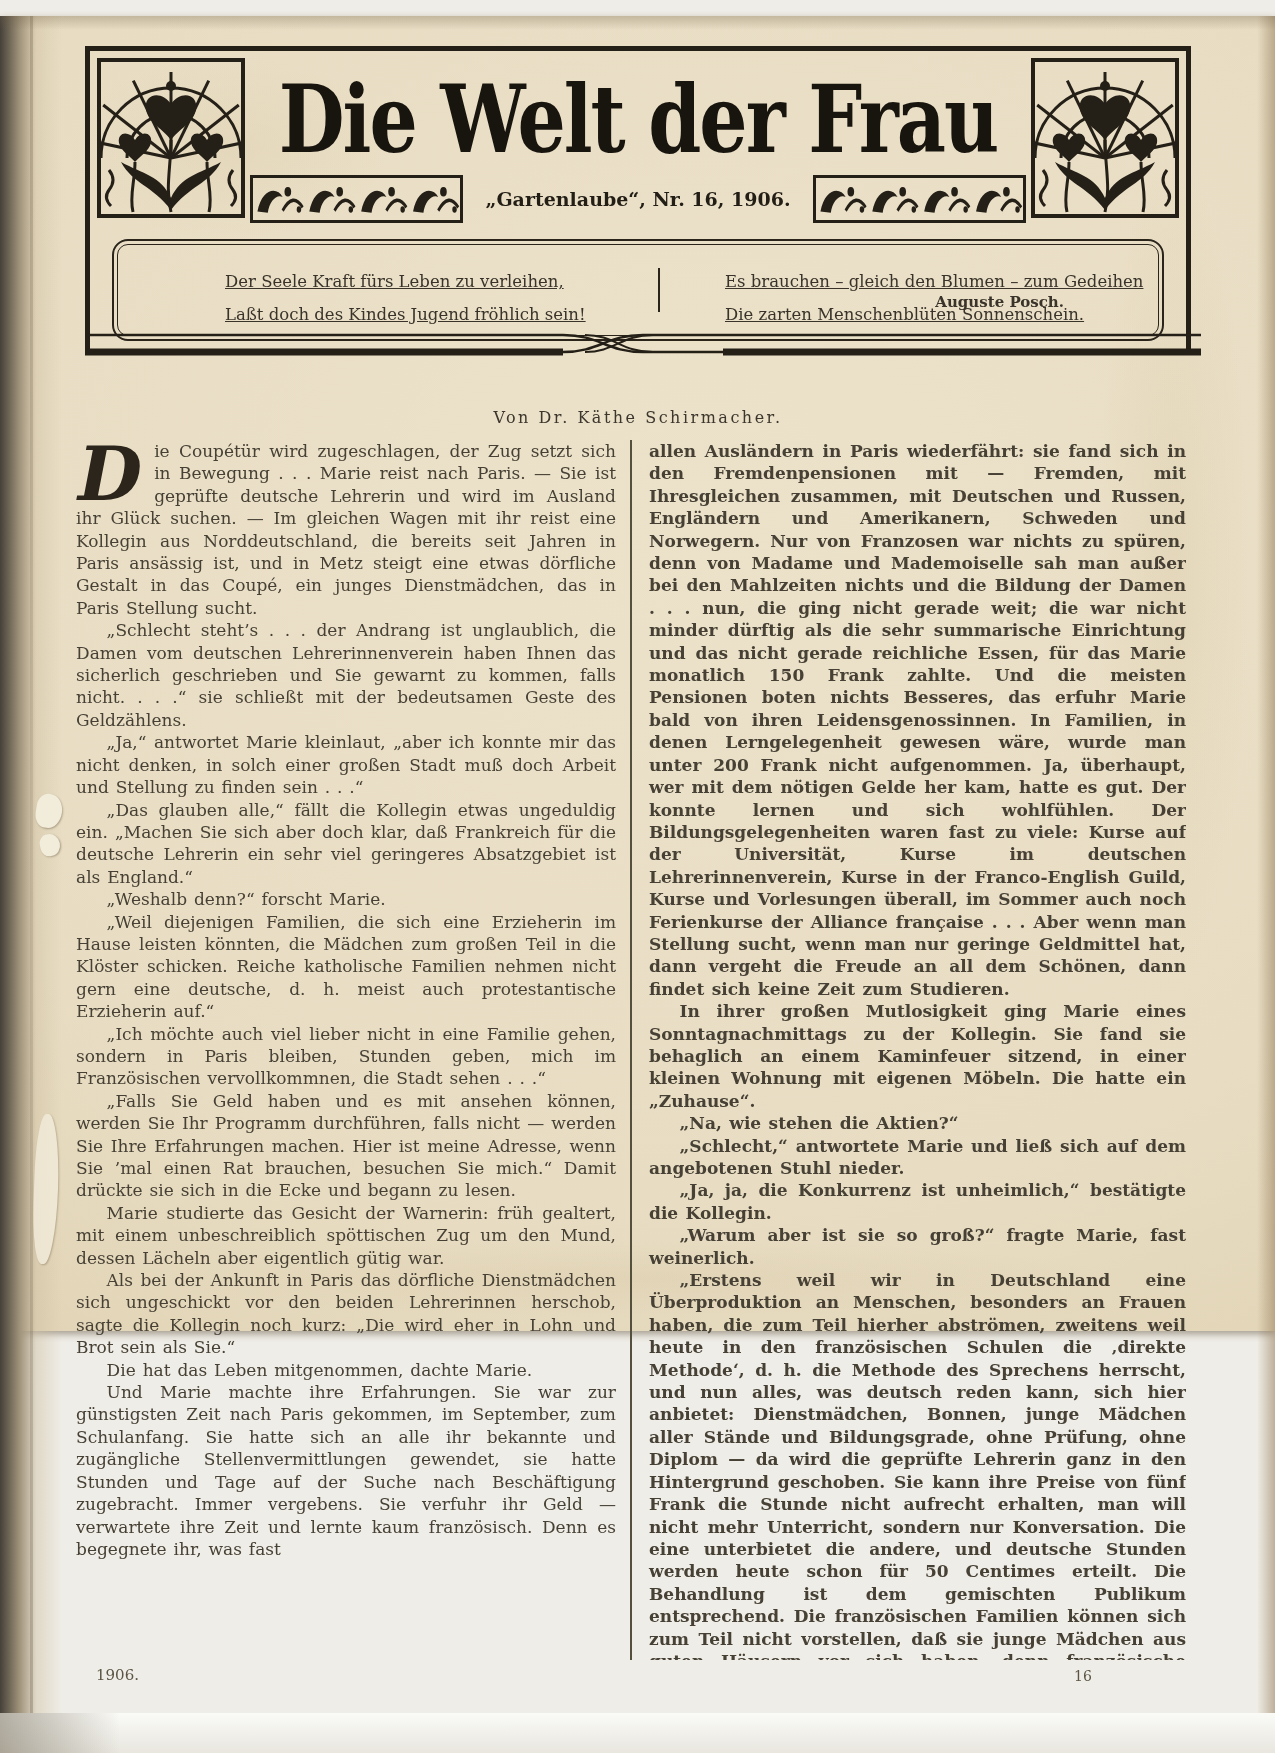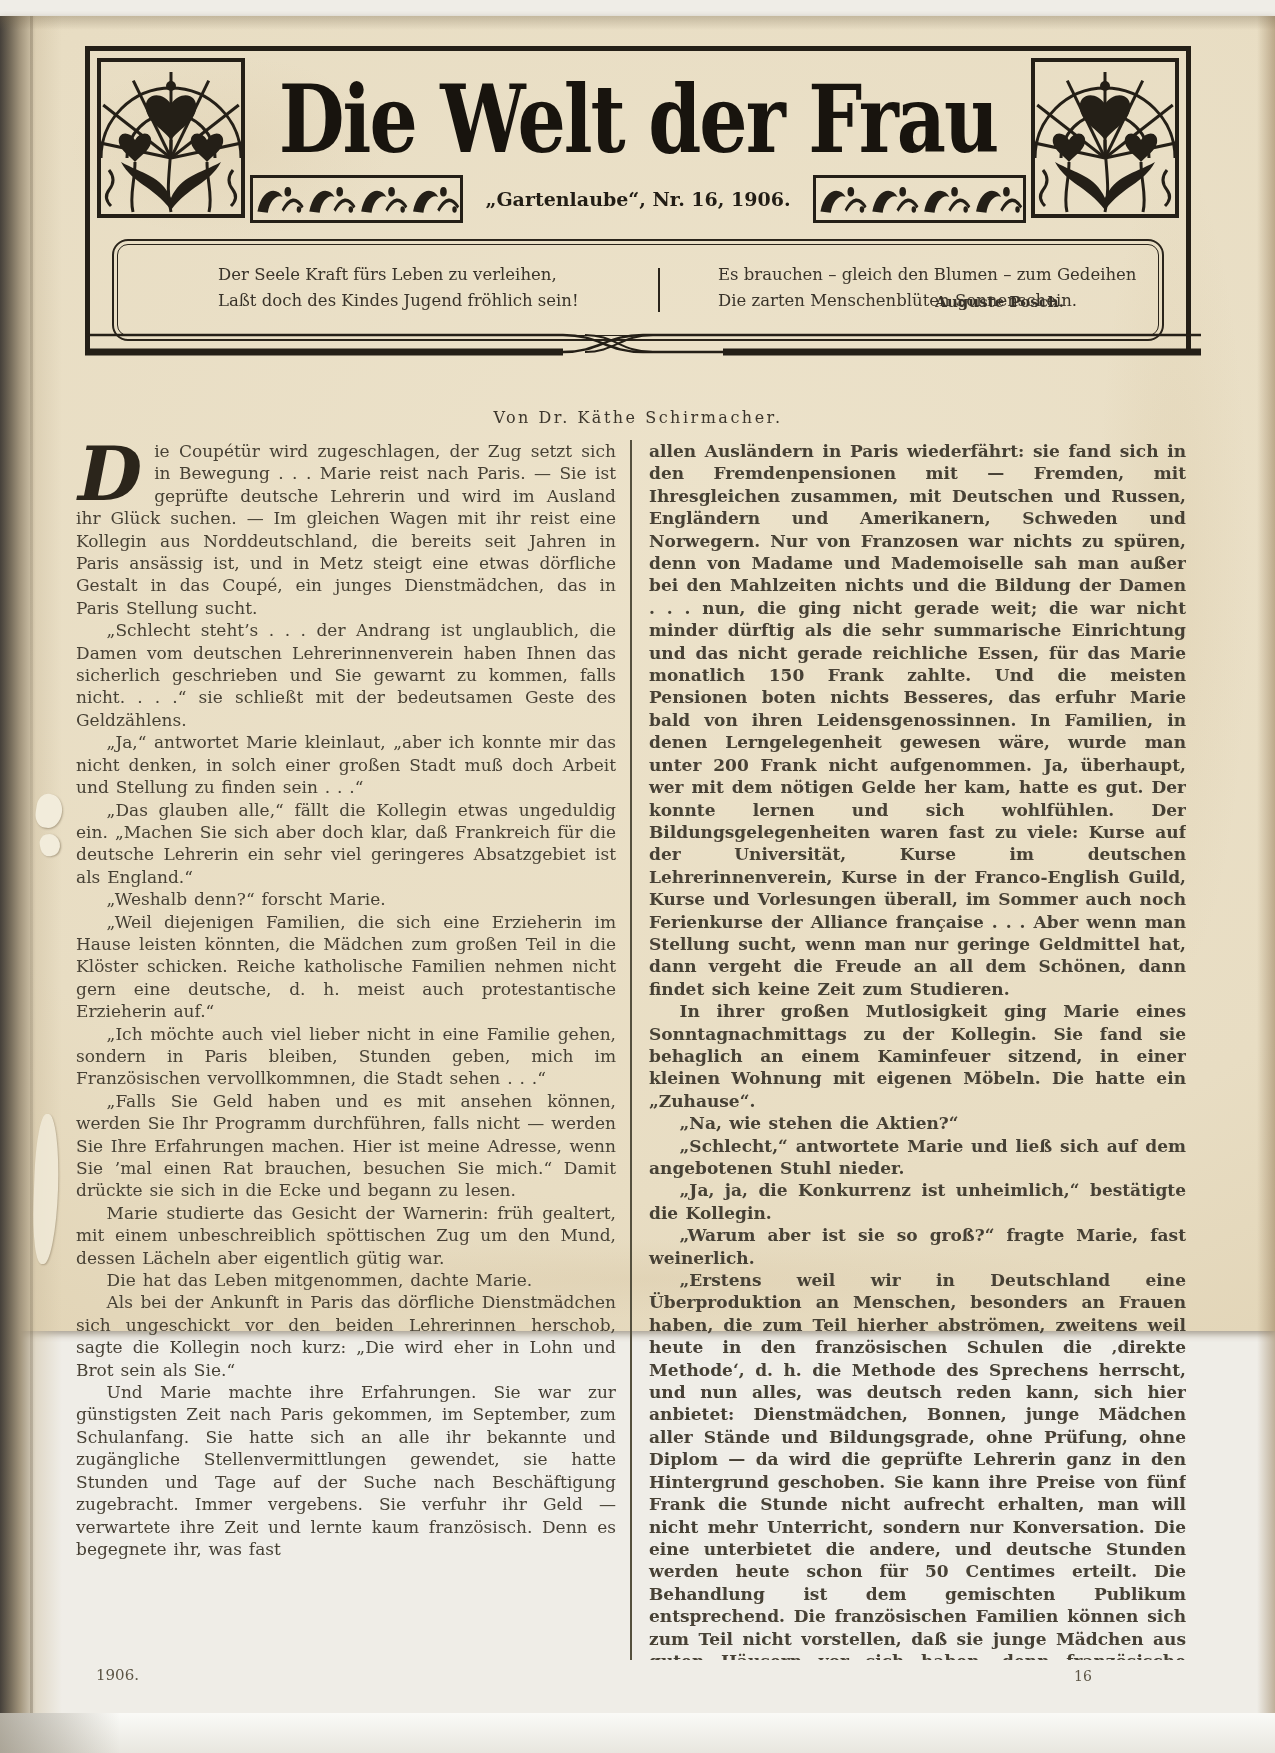--- a/index.html
+++ b/index.html
@@ -53,21 +53,21 @@
   .strip svg{width:100%;height:100%;display:block;}
   .issue{display:flex;align-items:center;justify-content:center;padding:0 22px;
     font-size:19px;font-weight:bold;white-space:nowrap;color:#221d15;}
   .motto-box{position:absolute;left:22px;right:22px;top:188px;height:102px;
     border:2px solid #2a241b;border-radius:16px;box-sizing:border-box;}
   .motto-inner{position:absolute;inset:3px;border:1px solid #2a241b;border-radius:11px;
     display:flex;align-items:stretch;}
   .motto{flex:1;padding-top:17px;font-size:16.5px;line-height:26px;color:#39332a;}
   .motto-left{padding-left:100px;}
   .motto-right{padding-left:58px;position:relative;}
-  .motto-line{margin:0;}
+  .motto-line{margin:7px;text-decoration:underline;}
   .motto-divider{width:2px;height:44px;background:#2a241b;align-self:center;}
   .motto-author{position:absolute;right:78px;bottom:4px;font-size:15px;font-weight:bold;margin:16px;}
   .knot{position:absolute;left:-5px;bottom:-16px;width:1116px;height:40px;display:block;}
 
   
   .article-title{position:absolute;left:85px;width:1106px;top:344px;margin:0;text-align:center;
     font-size:34px;font-weight:bold;color:#211c14;letter-spacing:0.5px;}
   .byline{position:absolute;left:85px;width:1106px;top:392px;text-align:center;
     font-size:16px;letter-spacing:2.5px;color:#3c362c;}
   .columns{position:absolute;left:76px;top:424px;width:1110px;height:1220px;
@@ -230,22 +230,22 @@
       </p>
       <div>
           <p class="para">„Schlecht steht’s . . . der Andrang ist unglaublich, die Damen vom deutschen Lehrerinnenverein haben Ihnen das sicherlich geschrieben und Sie gewarnt zu kommen, falls nicht. . . .“ sie schließt mit der bedeutsamen Geste des Geldzählens.</p>
           <p class="para">„Ja,“ antwortet Marie kleinlaut, „aber ich konnte mir das nicht denken, in solch einer großen Stadt muß doch Arbeit und Stellung zu finden sein . . .“</p>
           <p class="para">„Das glauben alle,“ fällt die Kollegin etwas ungeduldig ein. „Machen Sie sich aber doch klar, daß Frankreich für die deutsche Lehrerin ein sehr viel geringeres Absatzgebiet ist als England.“</p>
           <p class="para">„Weshalb denn?“ forscht Marie.</p>
           <p class="para">„Weil diejenigen Familien, die sich eine Erzieherin im Hause leisten könnten, die Mädchen zum großen Teil in die Klöster schicken. Reiche katholische Familien nehmen nicht gern eine deutsche, d. h. meist auch protestantische Erzieherin auf.“</p>
           <p class="para">„Ich möchte auch viel lieber nicht in eine Familie gehen, sondern in Paris bleiben, Stunden geben, mich im Französischen vervollkommnen, die Stadt sehen . . .“</p>
           <p class="para">„Falls Sie Geld haben und es mit ansehen können, werden Sie Ihr Programm durchführen, falls nicht — werden Sie Ihre Erfahrungen machen. Hier ist meine Adresse, wenn Sie ’mal einen Rat brauchen, besuchen Sie mich.“ Damit drückte sie sich in die Ecke und begann zu lesen.</p>
           <p class="para">Marie studierte das Gesicht der Warnerin: früh gealtert, mit einem unbeschreiblich spöttischen Zug um den Mund, dessen Lächeln aber eigentlich gütig war.</p>
+          <p class="para">Als bei der Ankunft in Paris das dörfliche Dienstmädchen sich ungeschickt vor den beiden Lehrerinnen herschob, sagte die Kollegin noch kurz: „Die wird eher in Lohn und Brot sein als Sie.“</p>
           <p class="para">Die hat das Leben mitgenommen, dachte Marie.</p>
-          <p class="para">Als bei der Ankunft in Paris das dörfliche Dienstmädchen sich ungeschickt vor den beiden Lehrerinnen herschob, sagte die Kollegin noch kurz: „Die wird eher in Lohn und Brot sein als Sie.“</p>
           <p class="para">Und Marie machte ihre Erfahrungen. Sie war zur günstigsten Zeit nach Paris gekommen, im September, zum Schulanfang. Sie hatte sich an alle ihr bekannte und zugängliche Stellenvermittlungen gewendet, sie hatte Stunden und Tage auf der Suche nach Beschäftigung zugebracht. Immer vergebens. Sie verfuhr ihr Geld — verwartete ihre Zeit und lernte kaum französisch. Denn es begegnete ihr, was fast</p>
         </div>
     </div>
     <div class="col col-2">
       <p class="para cont">allen Ausländern in Paris wiederfährt: sie fand sich in den Fremdenpensionen mit — Fremden, mit Ihresgleichen zusammen, mit Deutschen und Russen, Engländern und Amerikanern, Schweden und Norwegern. Nur von Franzosen war nichts zu spüren, denn von Madame und Mademoiselle sah man außer bei den Mahlzeiten nichts und die Bildung der Damen . . . nun, die ging nicht gerade weit; die war nicht minder dürftig als die sehr summarische Einrichtung und das nicht gerade reichliche Essen, für das Marie monatlich 150 Frank zahlte. Und die meisten Pensionen boten nichts Besseres, das erfuhr Marie bald von ihren Leidensgenossinnen. In Familien, in denen Lerngelegenheit gewesen wäre, wurde man unter 200 Frank nicht aufgenommen. Ja, überhaupt, wer mit dem nötigen Gelde her kam, hatte es gut. Der konnte lernen und sich wohlfühlen. Der Bildungsgelegenheiten waren fast zu viele: Kurse auf der Universität, Kurse im deutschen Lehrerinnenverein, Kurse in der Franco-English Guild, Kurse und Vorlesungen überall, im Sommer auch noch Ferienkurse der Alliance française . . . Aber wenn man Stellung sucht, wenn man nur geringe Geldmittel hat, dann vergeht die Freude an all dem Schönen, dann findet sich keine Zeit zum Studieren.</p>
       <div>
           <p class="para">In ihrer großen Mutlosigkeit ging Marie eines Sonntagnachmittags zu der Kollegin. Sie fand sie behaglich an einem Kaminfeuer sitzend, in einer kleinen Wohnung mit eigenen Möbeln. Die hatte ein „Zuhause“.</p>
           <p class="para">„Na, wie stehen die Aktien?“</p>
           <p class="para">„Schlecht,“ antwortete Marie und ließ sich auf dem angebotenen Stuhl nieder.</p>
           <p class="para">„Ja, ja, die Konkurrenz ist unheimlich,“ bestätigte die Kollegin.</p>

